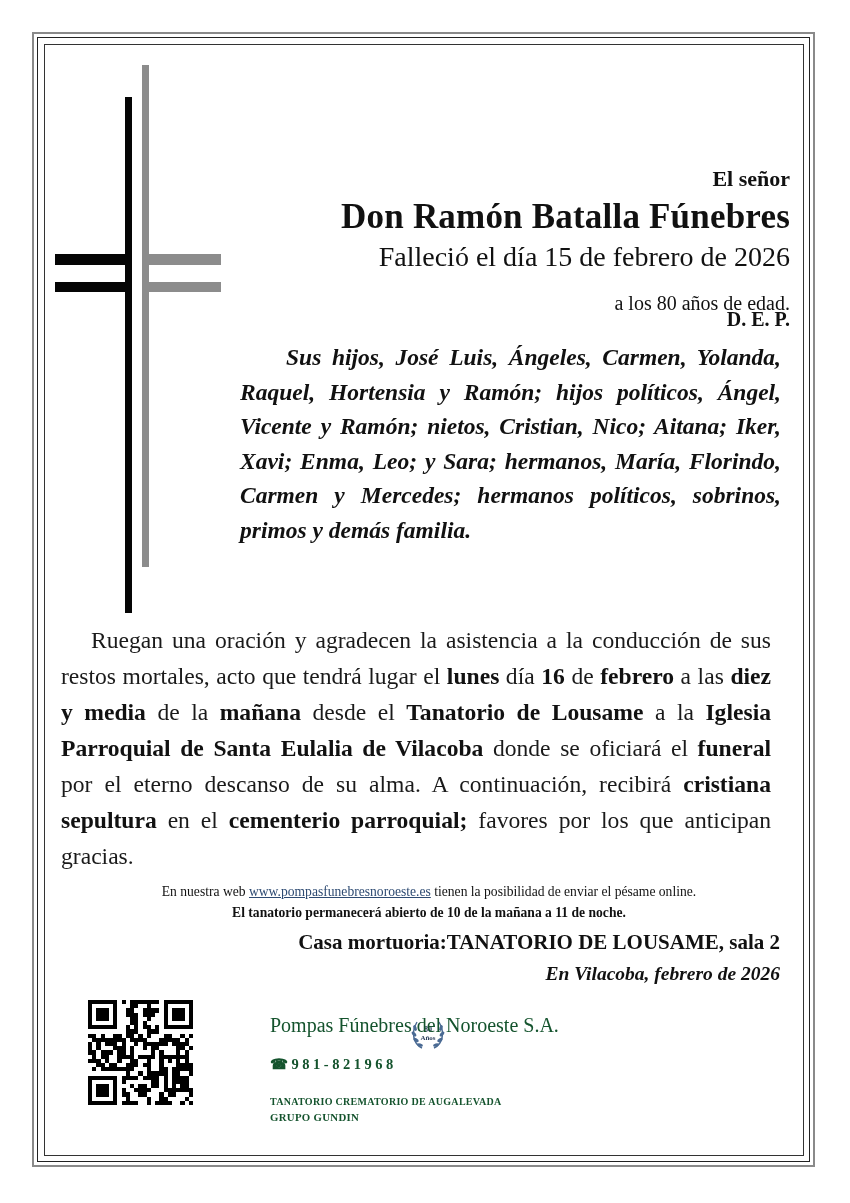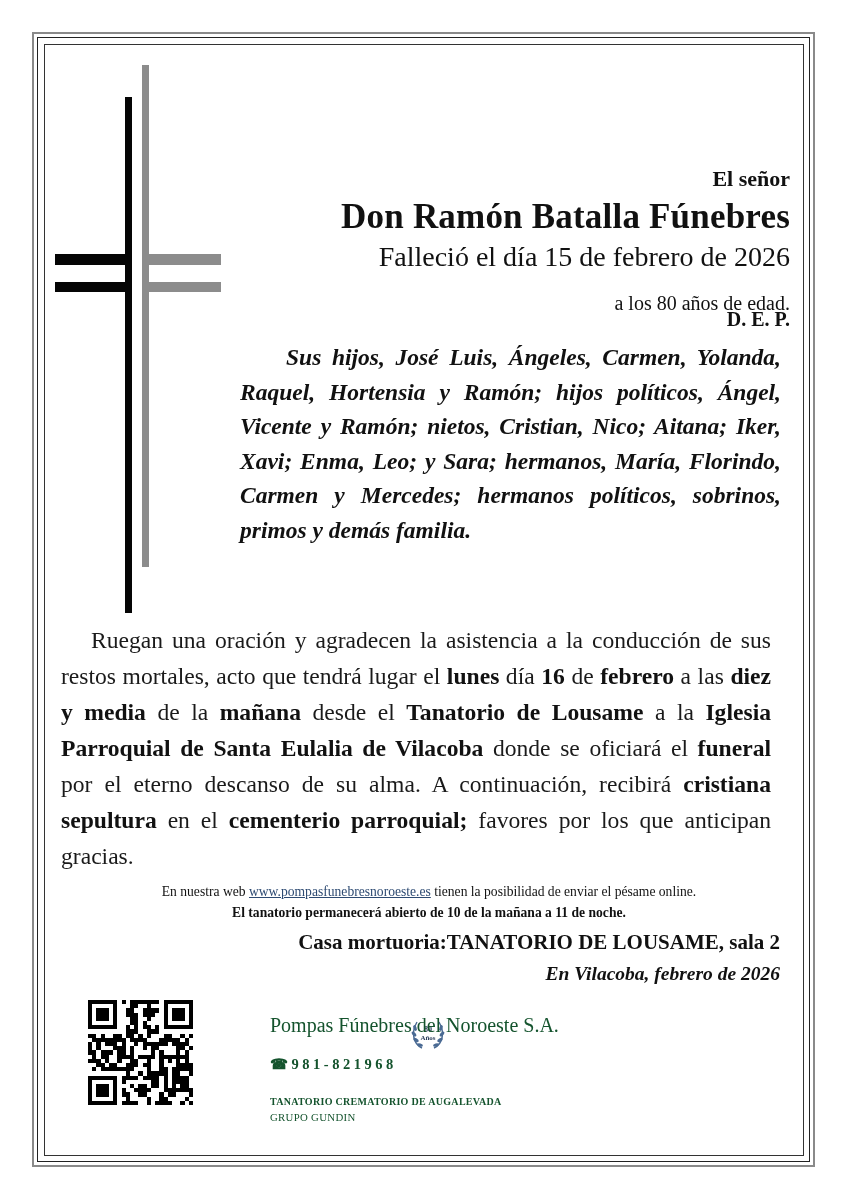--- a/index.html
+++ b/index.html
@@ -35,21 +35,21 @@
   .casa { position: absolute; right: 70px; top: 927px; font-size: 21px; font-weight: bold; line-height: 30px; text-align: left; white-space: nowrap; }
   .lugar-fecha { position: absolute; right: 70px; top: 960px; font-size: 19.5px; font-weight: bold; font-style: italic; line-height: 28px; text-align: center; white-space: nowrap; }
 
   .qr { position: absolute; left: 88px; top: 1000px; width: 105px; height: 105px; }
 
   .footer { position: absolute; left: 270px; width: 330px; text-align: left; color: #14532d; }
   .logo { position: absolute; left: 408px; top: 1014px; width: 40px; height: 40px; }
   .phone { top: 1054px; font-size: 14.5px; font-weight: bold; letter-spacing: 3.5px; line-height: 20px; }
   .company { top: 1015px; font-size: 20px; font-weight: normal; line-height: 20px; }
   .tanatorio { top: 1094px; font-size: 10px; font-weight: bold; line-height: 15px; letter-spacing: 0.3px; }
-  .grupo { top: 1110px; font-size: 10.8px; font-weight: normal; line-height: 15px; letter-spacing: 0.3px; }
+  .grupo { top: 1110px; font-size: 10.8px; font-weight: bold; line-height: 15px; letter-spacing: 0.3px; }
 </style>
 </head>
 <body>
 
 <div class="frame-outer"></div>
 <div class="frame-mid"></div>
 <div class="frame-inner"></div>
 
 <div>
   <div class="bar black" style="left:125px; top:97px; width:7px; height:516px;"></div>

